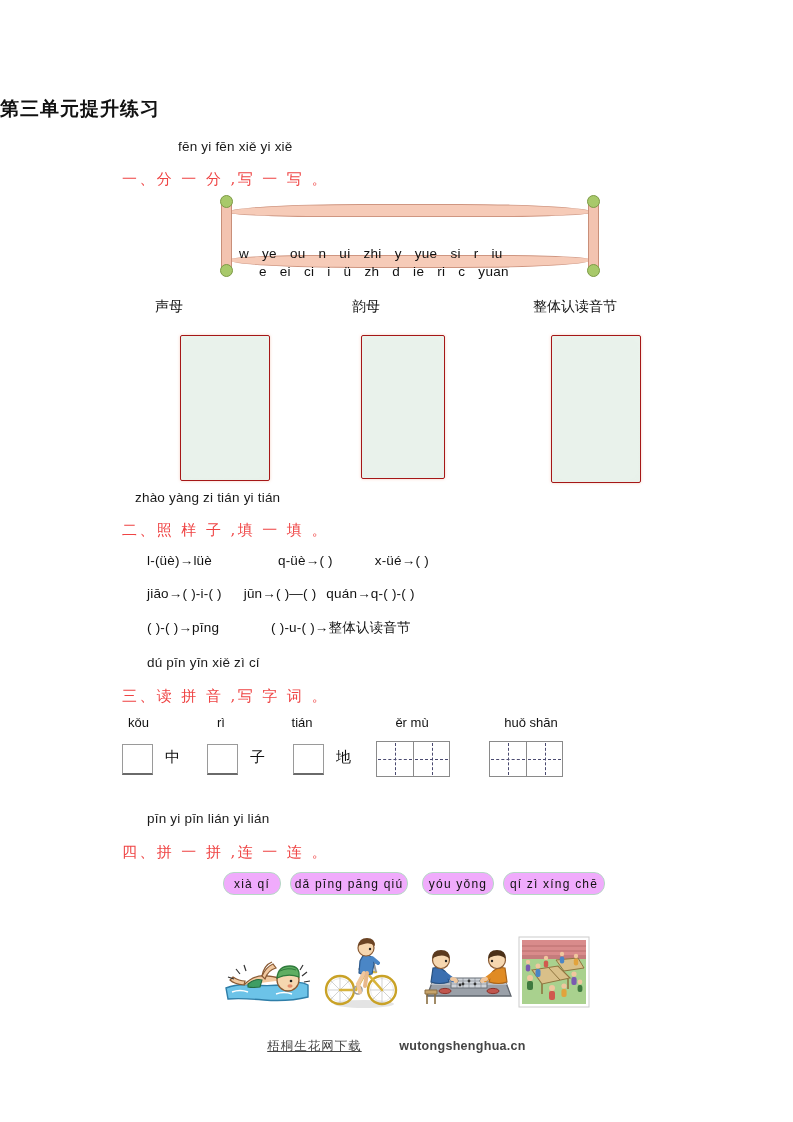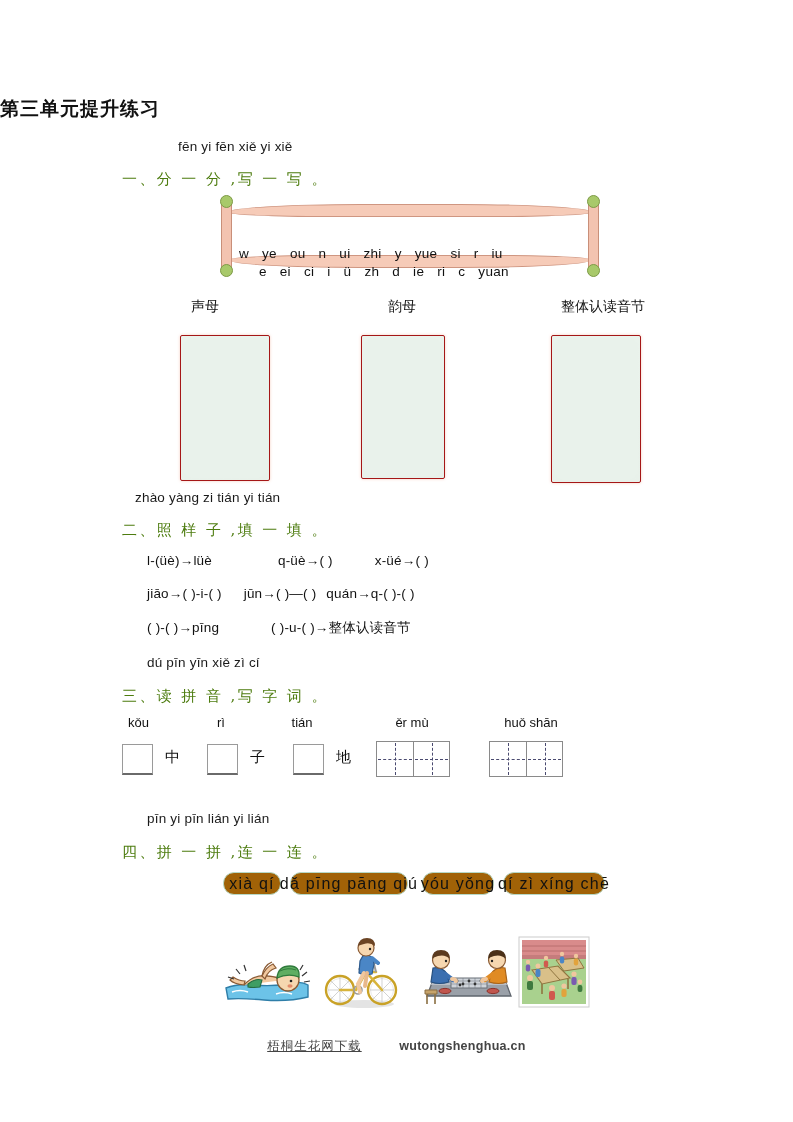--- a/index.html
+++ b/index.html
@@ -43,21 +43,21 @@
     color: #1a1a1a;
     white-space: nowrap;
     letter-spacing: .2px;
   }
 
   
   .sec-heading {
     position: absolute;
     font-family: "DejaVu Serif", "Liberation Serif", serif;
     font-size: 15px;
-    color: #4d7c0f;
+    color: #ef4444;
     white-space: nowrap;
     letter-spacing: 2.4px;
   }
 
   
   .scroll-wrap {
     position: absolute;
     left: 221px;
     top: 196px;
     width: 378px;
@@ -129,21 +129,20 @@
   .scroll-row.row2 { padding-left: 20px; }
   .scroll-row.row2 .tok { margin-right: 13px; }
 
   
   .cat-label {
     position: absolute;
     font-family: Liberation Sans, sans-serif;
     font-size: 14px;
     color: #111;
     white-space: nowrap;
-    text-align: center;
   }
   .answer-box {
     position: absolute;
     border: 1.3px solid #a51717;
     background: linear-gradient(#eaf3ec, #e8f1ea);
     box-shadow: 0 0 3px rgba(244,196,180,.85);
     border-radius: 2px;
   }
   .answer-box .inner-round {
     position: absolute;
@@ -219,25 +218,25 @@
     right: 1px;
     border-top: 1px dashed #4a4a70;
   }
 
   
   .pill {
     position: absolute;
     height: 23px;
     border: 1px solid #b6d8c6;
     border-radius: 11px;
-    background: #a16207;
+    background: #f0abfc;
     display: flex;
     align-items: center;
     justify-content: center;
-    font-size: 16px;
+    font-size: 12px;
     color: #111;
     letter-spacing: 1.2px;
     box-sizing: border-box;
     white-space: nowrap;
     padding: 0 10px;
   }
 
   
   .illus {
     position: absolute;

